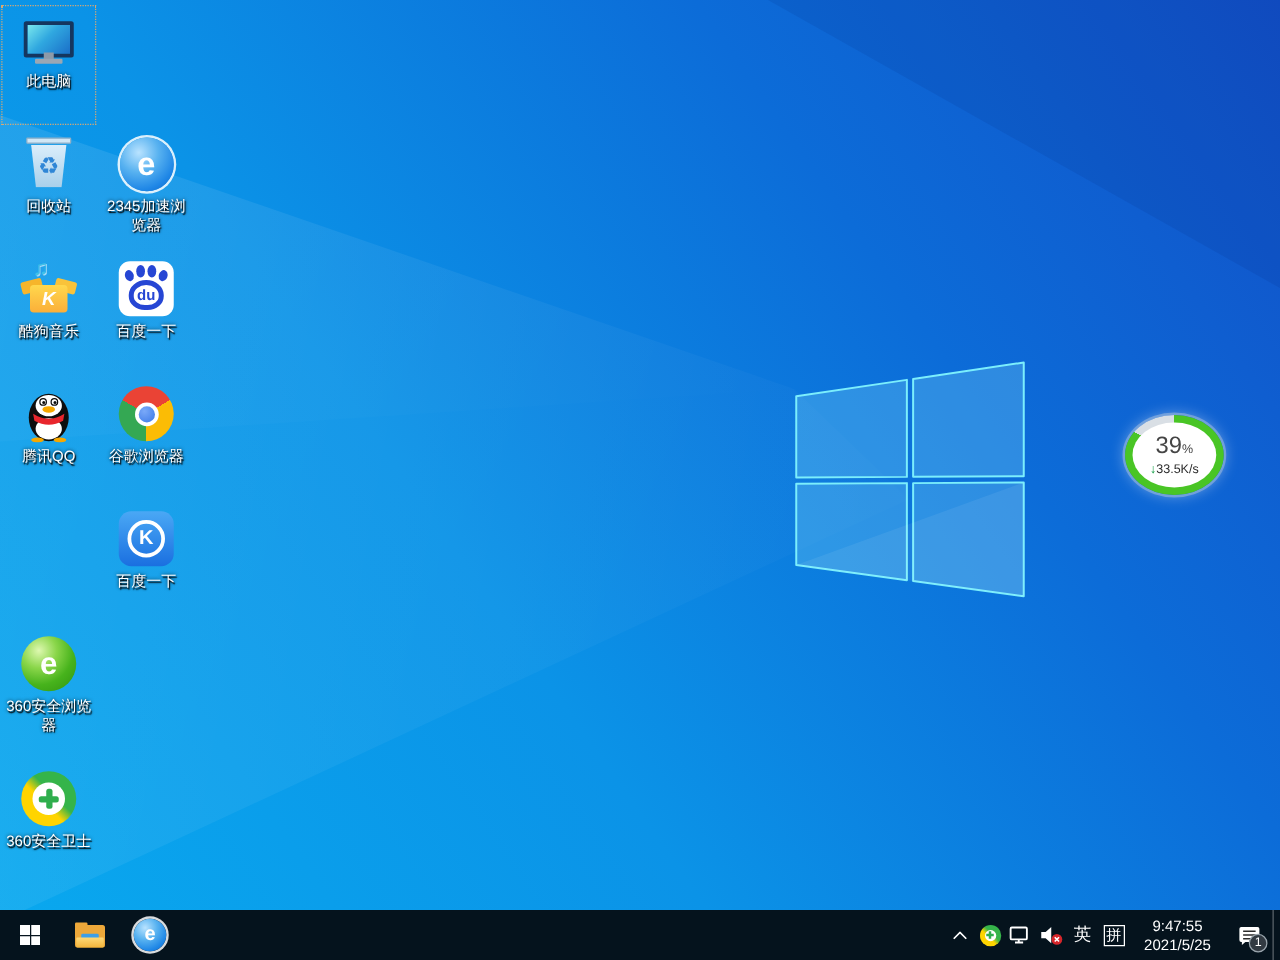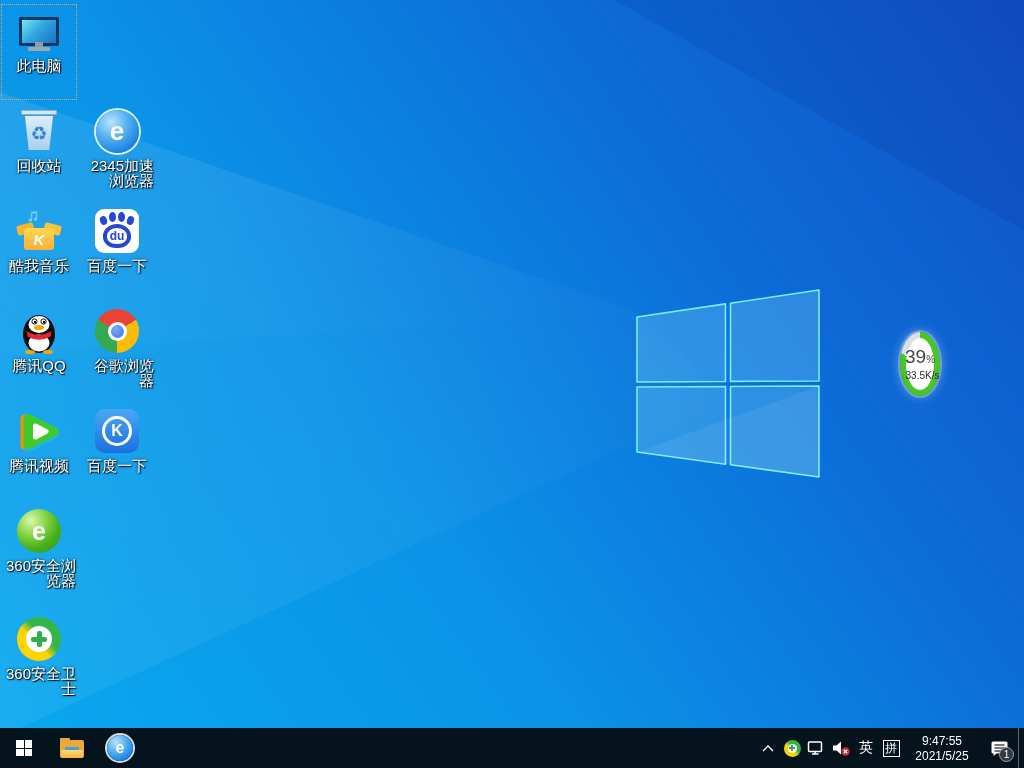--- a/index.html
+++ b/index.html
@@ -19,21 +19,21 @@
   .ray-dark{ clip-path:polygon(60% 0,100% 0,100% 30%);
     background:rgba(0,25,110,.10); }
   .winlogo{ position:absolute; left:615px; top:270px; }
 
   
   .cell{ position:absolute; width:76px; height:96px; display:flex; flex-direction:column;
          align-items:center; cursor:default; }
   .cell.selected{ outline:1px dotted rgba(225,170,110,.95); outline-offset:-1px; }
   .art{ width:46px; height:46px; margin-top:4px; position:relative;
         display:flex; align-items:center; justify-content:center; flex:none; }
-  .label{ margin-top:4px; font-size:15px; line-height:15px; color:#fff; text-align:right;
+  .label{ margin-top:4px; font-size:12px; line-height:15px; color:#fff; text-align:center;
           max-width:74px; text-shadow:1px 1px 1px #000,0 0 3px rgba(0,0,0,.85); }
 
   
   .pc-mon{ width:40px; height:29px; border:3px solid #15365f; border-radius:2px;
     background:linear-gradient(135deg,#7ae8ee 0%,#30a8e0 45%,#1a6fc8 100%); }
   .pc-neck{ position:absolute; left:19px; bottom:6px; width:8px; height:6px; background:#8d9aa8; }
   .pc-base{ position:absolute; left:12px; bottom:3px; width:22px; height:4px; background:#9aa7b4; border-radius:1px; }
 
   
   .petals{ position:relative; width:45px; height:45px; }
@@ -102,21 +102,21 @@
   
   .guard{ width:44px; height:44px; border-radius:50%; position:relative;
     background:linear-gradient(45deg,#ffd400 0 42%,#35b44a 58% 100%);
     display:flex; align-items:center; justify-content:center; }
   .guard-c{ width:26px; height:26px; background:#fff; border-radius:50%; position:relative; }
   .guard-c::before,.guard-c::after{ content:""; position:absolute; background:#2fae4d; border-radius:2px; }
   .guard-c::before{ left:5px; top:10.5px; width:16px; height:5px; }
   .guard-c::after{ left:10.5px; top:5px; width:5px; height:16px; }
 
   
-  .pw{ position:absolute; left:900px; top:332px; width:40px; height:64px; border-radius:50%;
+  .pw{ position:absolute; left:900px; top:332px; width:79px; height:64px; border-radius:50%;
     background:conic-gradient(#49c525 0 300deg,#d9dfe5 300deg 360deg);
     box-shadow:0 0 0 2px rgba(150,182,222,.6),0 0 12px rgba(255,255,255,.45); cursor:pointer;text-align:right; }
   .pw-in{ position:absolute; inset:6px; background:#fff; border-radius:50%;
     display:flex; flex-direction:column; align-items:center; justify-content:center; }
   .pw-pct{ font-size:19px; line-height:18px; color:#454545; }
   .pw-pct .sm{ font-size:10px; }
   .pw-speed{ font-size:10px; color:#2b2b2b; margin-top:1px; }
   .pw-speed .ar{ color:#12a045; font-weight:bold; }
 
   
@@ -192,21 +192,21 @@
 
   <div class="cell" style="left:1px;top:204px">
     <div class="art">
       <span class="kw-note">♫</span>
       <div class="kw-flapl"></div>
         <div class="kw-flapr"></div>
       <div class="kw-front">
           <span>K</span>
         </div>
     </div>
-    <div class="label">酷我音乐</div>
+    <div class="label">酷狗音乐</div>
   </div>
 
   <div class="cell" style="left:1px;top:304px">
     <div class="art">
       <svg width="44" height="46" viewBox="0 0 44 46">
         <ellipse cx="22" cy="26" rx="16" ry="19" fill="#0d0d0d"></ellipse>
         <ellipse cx="22" cy="16.5" rx="10.5" ry="8.5" fill="#fff"></ellipse>
         <ellipse cx="22" cy="35" rx="10.5" ry="8.5" fill="#fff"></ellipse>
         <circle cx="17.5" cy="13.5" r="2.6" fill="#fff" stroke="#0d0d0d" stroke-width="1"></circle>
         <circle cx="26.5" cy="13.5" r="2.6" fill="#fff" stroke="#0d0d0d" stroke-width="1"></circle>
@@ -214,33 +214,20 @@
         <circle cx="27" cy="14" r="1.2" fill="#0d0d0d"></circle>
         <ellipse cx="22" cy="19.5" rx="5" ry="2.6" fill="#f7a800"></ellipse>
         <path d="M9.5 23 Q22 31 34.5 23 L33.5 28.5 Q22 35 10.5 28.5 Z" fill="#e8262d"></path>
         <ellipse cx="13" cy="44" rx="5" ry="2" fill="#f7a800"></ellipse>
         <ellipse cx="31" cy="44" rx="5" ry="2" fill="#f7a800"></ellipse>
       </svg>
     </div>
     <div class="label">腾讯QQ</div>
   </div>
 
-  <div class="cell" style="left:1px;top:404px">
-    <div class="art">
-      <svg width="46" height="46" viewBox="0 0 46 46">
-        <g stroke-linejoin="round">
-          <path d="M10 11 L10 37 L36 24 Z" fill="#ff8a00" stroke="#ff8a00" stroke-width="9" transform="translate(-1,0)"></path>
-          <path d="M12 11 L12 37 L38 24 Z" fill="#22b3e6" stroke="#22b3e6" stroke-width="9" transform="translate(1,2)"></path>
-          <path d="M12 10.5 L12 36.5 L38 23.5 Z" fill="#3ecb2a" stroke="#3ecb2a" stroke-width="9"></path>
-          <path d="M19.5 18 L19.5 29 L30 23.5 Z" fill="#fff" stroke="#fff" stroke-width="5"></path>
-        </g>
-      </svg>
-    </div>
-    <div class="label">腾讯视频</div>
-  </div>
 
   <div class="cell" style="left:1px;top:504px">
     <div class="art">
       <div class="se">
           <span>e</span>
         </div>
     </div>
     <div class="label">360安全浏览器</div>
   </div>
 

